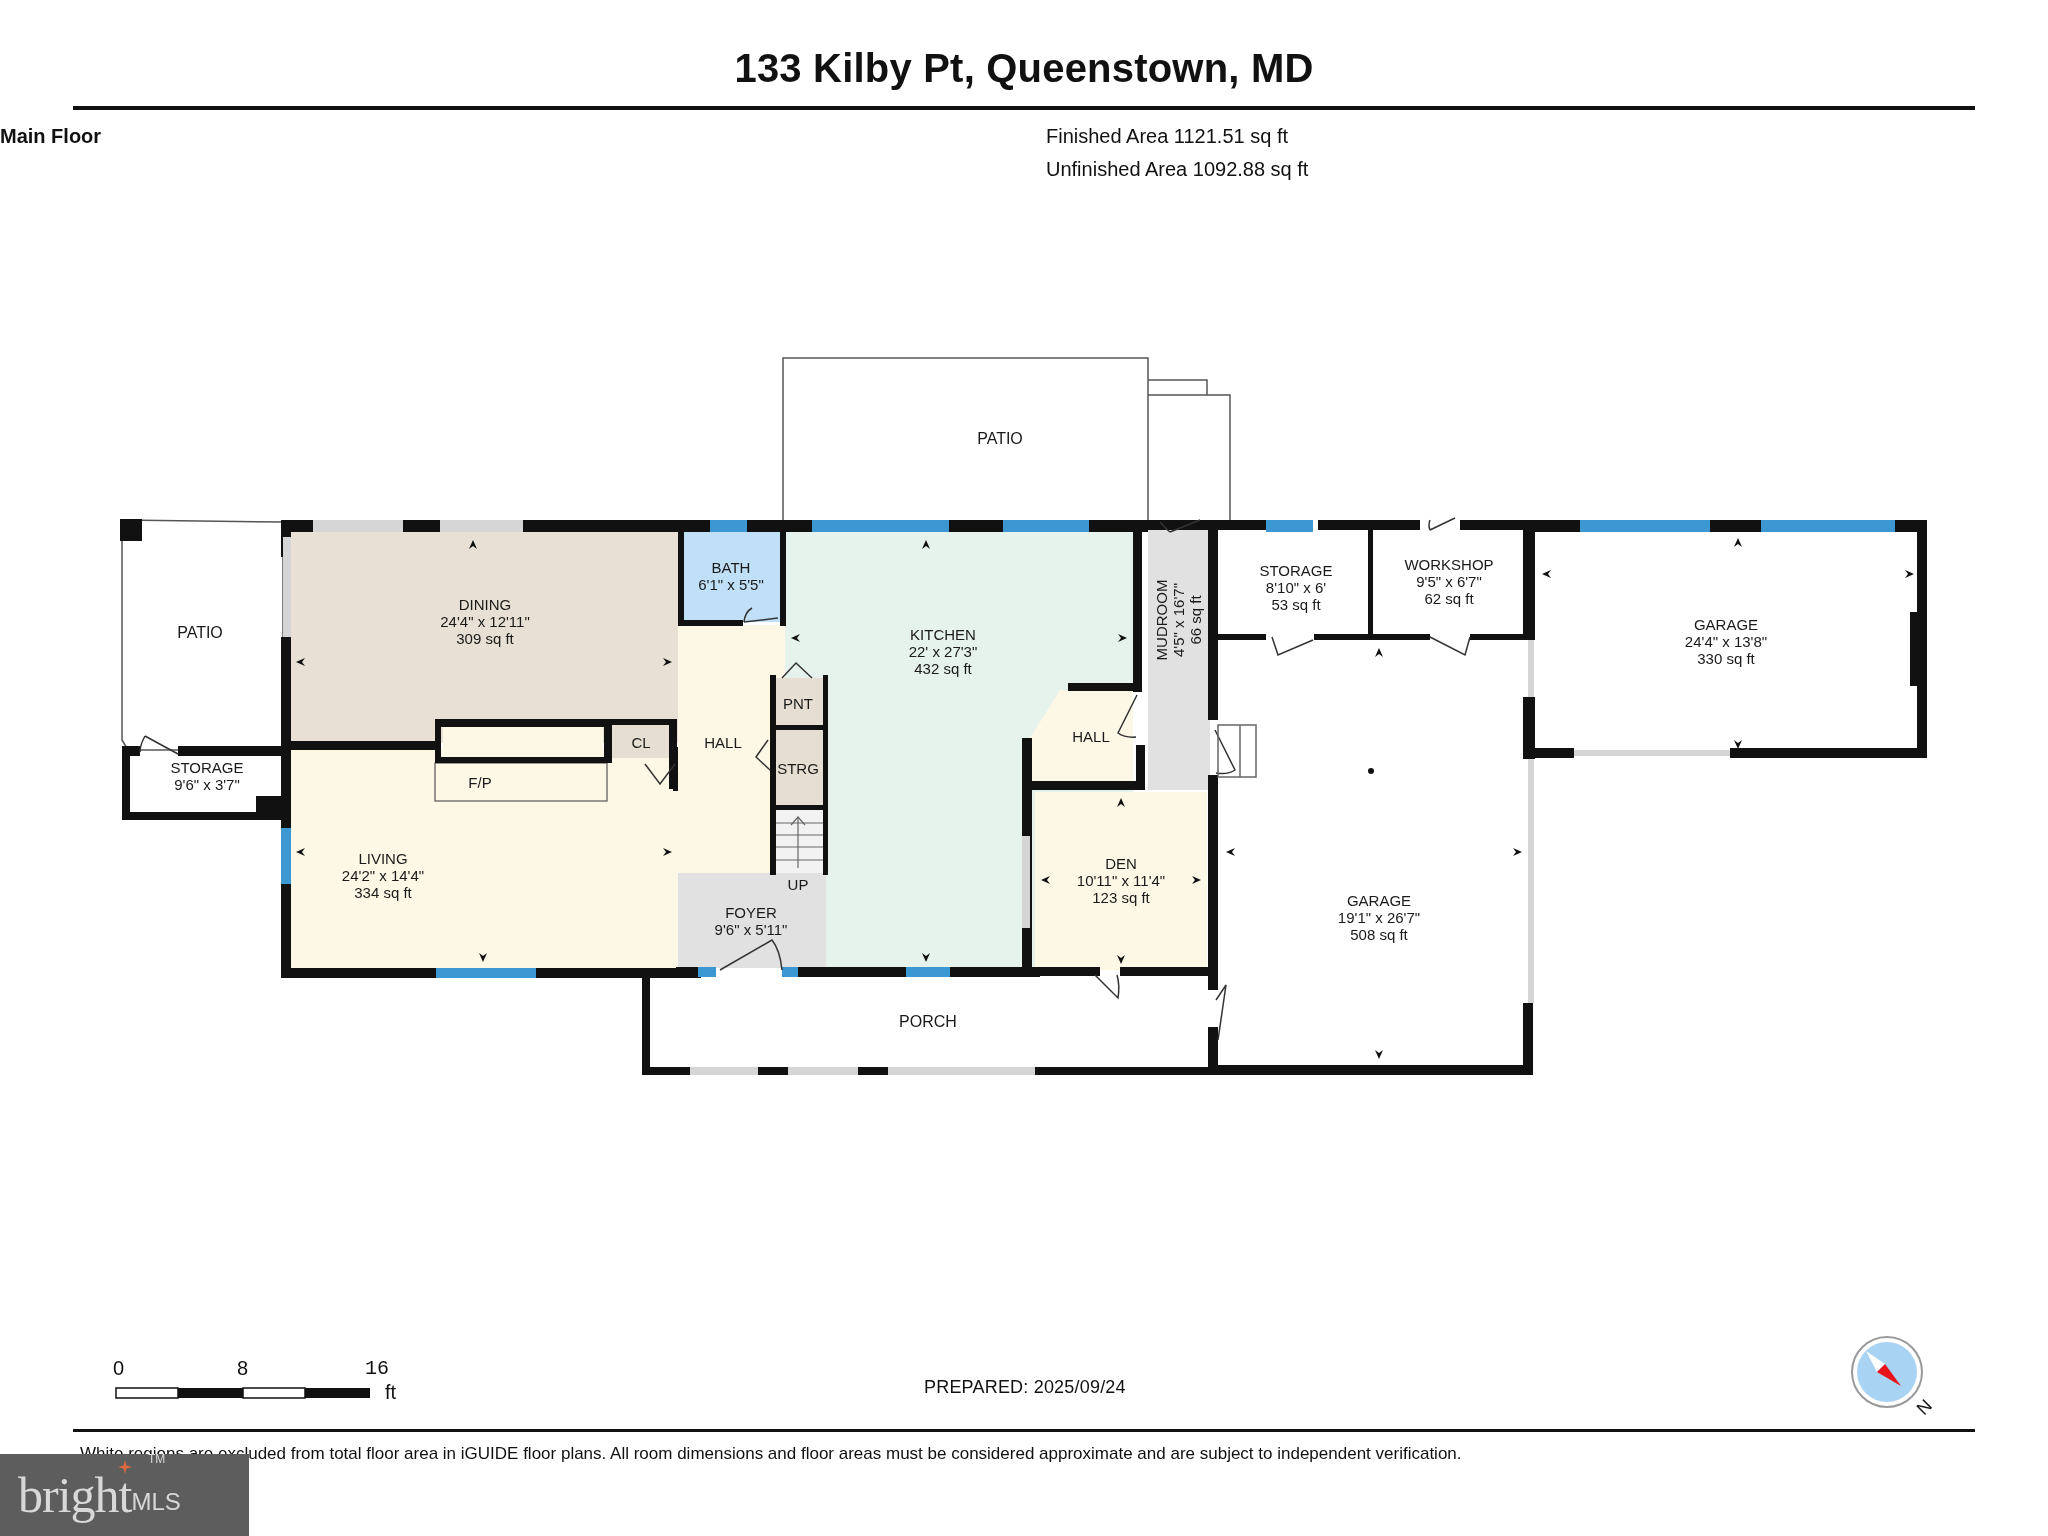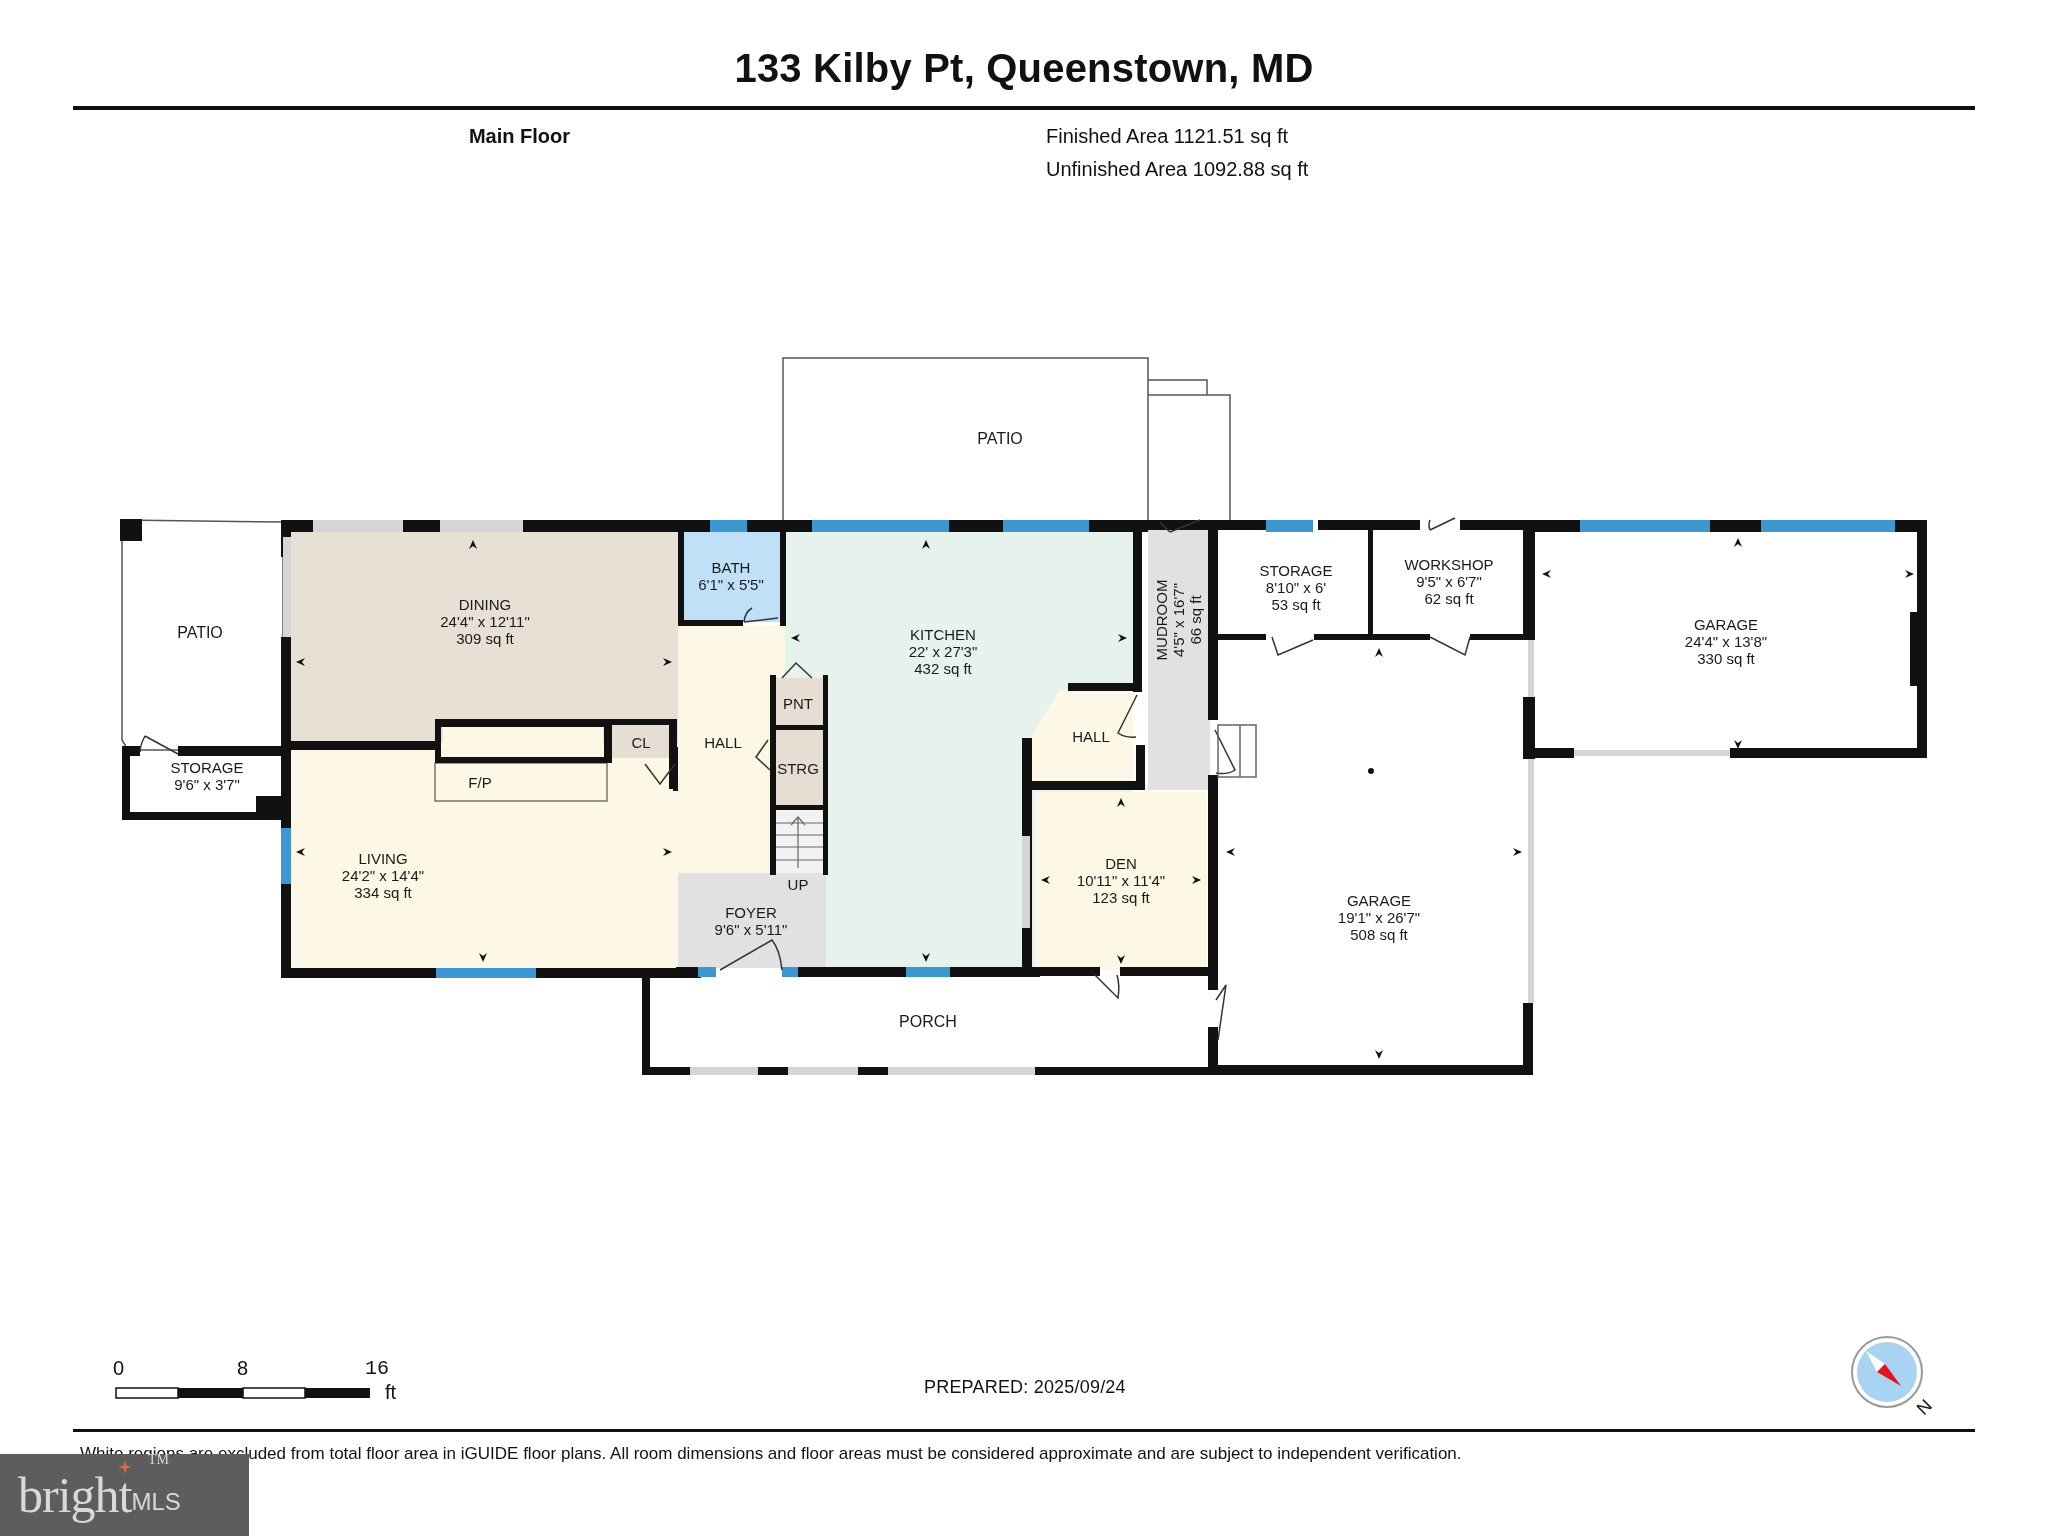--- a/index.html
+++ b/index.html
@@ -4,35 +4,35 @@
 <style>
   html, body { margin:0; padding:0; background:#ffffff; }
   body { width:2048px; height:1536px; position:relative; overflow:hidden;
          font-family:"Liberation Sans", sans-serif; color:#111; }
   .title { position:absolute; left:0; width:2048px; top:46px; text-align:center;
            font-size:40px; font-weight:bold; letter-spacing:0.2px; }
   .rule { position:absolute; left:73px; width:1902px; height:4px; background:#111; }
   .rule.top { top:106px; }
   .rule.bottom { top:1429px; height:3px; }
   .summary { position:absolute; top:120px; font-size:20px; line-height:33px; }
-  .summary .label { position:absolute; left:0; width:1023px; text-align:center; font-weight:bold; top:0;margin-left:8px; }
+  .summary .label { position:absolute; left:0; width:1023px; text-align:left; font-weight:bold; top:0; }
   .summary .vals { position:absolute; left:1046px; top:0; white-space:nowrap; }
   svg.plan { position:absolute; left:0; top:0; }
   .room-label { font-family:"Liberation Sans", sans-serif; font-size:15px; fill:#1a1a1a; text-anchor:middle; }
   .room-name { font-size:16px; }
   .plan-text { font-family:"Liberation Sans", sans-serif; fill:#1a1a1a; }
   .scale-nums { position:absolute; top:1357px; font-size:20px; }
   .prepared { position:absolute; left:924px; top:1377px; font-size:18px; letter-spacing:0.2px;text-align:right; }
   .disclaimer { position:absolute; left:80px; top:1444px; font-size:17px; white-space:nowrap; }
   .logo { position:absolute; left:0; top:1454px; width:249px; height:82px; background:#5d5d5d;
           display:flex; align-items:center; padding-left:18px; box-sizing:border-box; }
   .logo .bright { font-family:"Liberation Serif", serif; font-size:50px; color:#d8d8d8; letter-spacing:-1px; position:relative;text-align:right; }
   .logo .mls { font-family:"Liberation Sans", sans-serif; font-size:24px; color:#d8d8d8; margin-left:0; margin-top:14px; }
   .logo .star { position:absolute; left:118px; top:6px; width:14px; height:14px; }
-  .logo .tm { position:absolute; left:148px; top:-2px; font-size:14px; color:#d8d8d8; font-family:Liberation Serif, serif; }
+  .logo .tm { position:absolute; left:148px; top:-2px; font-size:12px; color:#d8d8d8; font-family:Liberation Sans, sans-serif; }
 </style>
 </head>
 <body>
 
 <div class="title">133 Kilby Pt, Queenstown, MD</div>
 <div class="rule top"></div>
 
 <div class="summary">
   <div class="label">Main Floor</div>
   <div class="vals">

